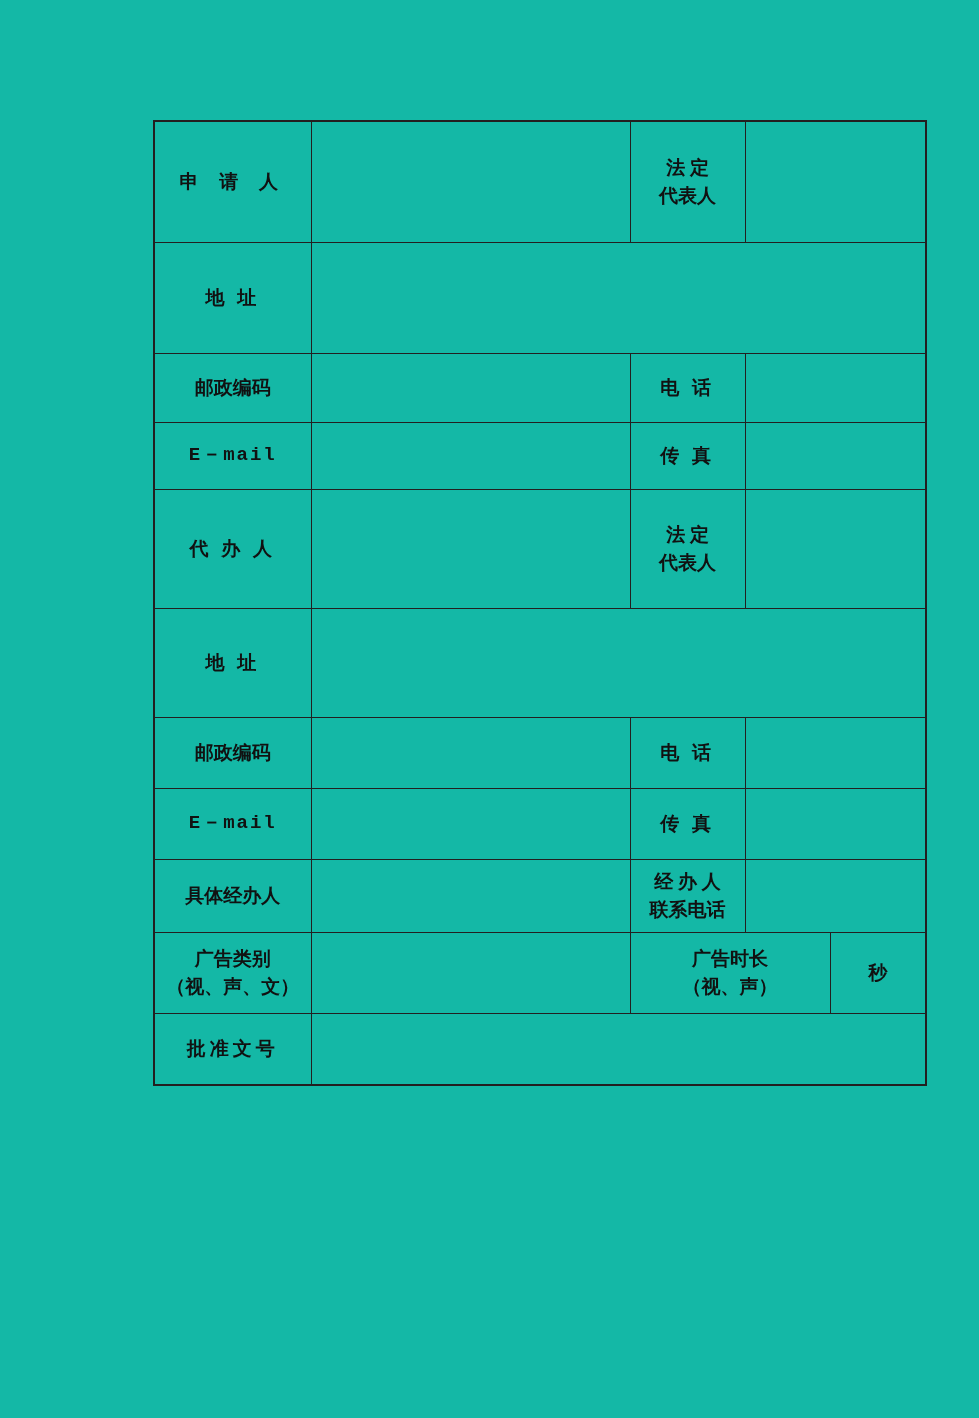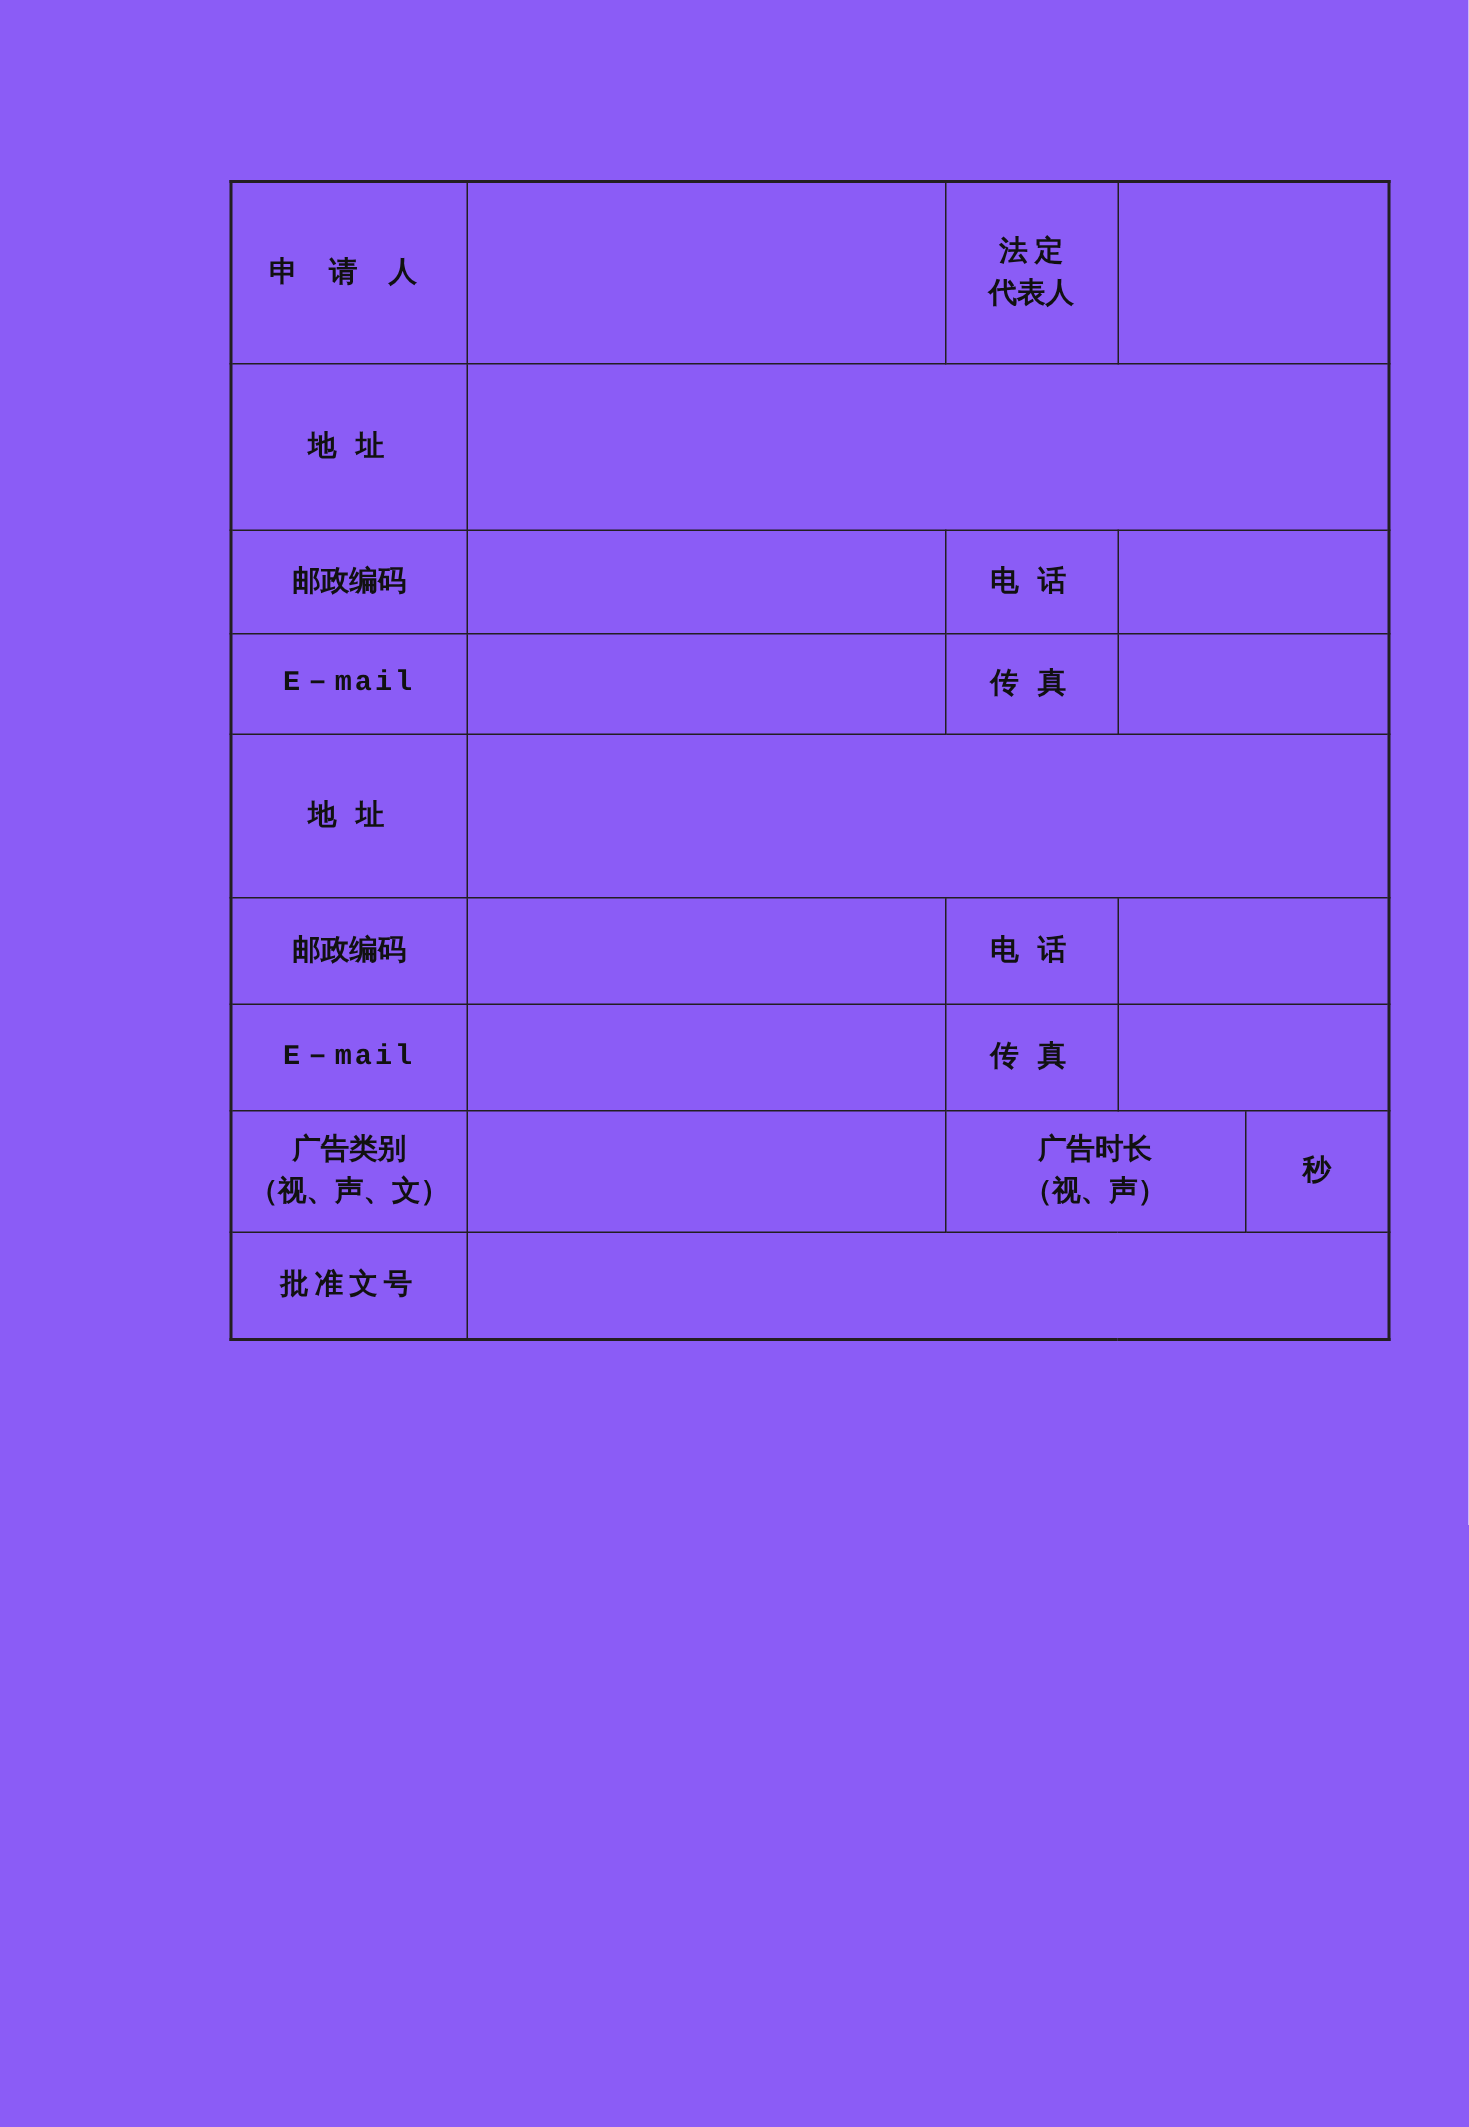--- a/index.html
+++ b/index.html
@@ -13,21 +13,21 @@
     font-family: "Liberation Serif", serif;
     color: #000000;
     position: relative;
   }
   .page {
     position: absolute;
     left: 0;
     top: 0;
     width: 979px;
     height: 1418px;
-    background: #8b5cf6;
+    background: #14b8a6;
   }
   .form-wrap {
     position: absolute;
     left: 153px;
     top: 120px;
     width: 772px;
   }
   table.form {
     border-collapse: collapse;
     table-layout: fixed;
@@ -124,20 +124,35 @@
             <span class="lbl"></span>
           </td>
           <td class="thick-bottom">
             <span class="lbl sp3">传  真</span>
           </td>
           <td colspan="2" class="thick-bottom">
             <span class="lbl"></span>
           </td>
         </tr>
 
+        <tr>
+          <td style="height:118px">
+            <span class="lbl sp3">代 办 人</span>
+          </td>
+          <td colspan="2">
+            <span class="lbl"></span>
+          </td>
+          <td>
+            <span class="lbl two-line">法  定</span>
+            <span class="lbl two-line">代表人</span>
+          </td>
+          <td colspan="2">
+            <span class="lbl"></span>
+          </td>
+        </tr>
 
         <tr>
           <td style="height:108px">
             <span class="lbl sp3">地      址</span>
           </td>
           <td colspan="5">
             <span class="lbl"></span>
           </td>
         </tr>
 
@@ -164,20 +179,35 @@
             <span class="lbl"></span>
           </td>
           <td>
             <span class="lbl sp3">传  真</span>
           </td>
           <td colspan="2">
             <span class="lbl"></span>
           </td>
         </tr>
 
+        <tr>
+          <td style="height:72px">
+            <span class="lbl">具体经办人</span>
+          </td>
+          <td colspan="2">
+            <span class="lbl"></span>
+          </td>
+          <td>
+            <span class="lbl two-line">经 办 人</span>
+            <span class="lbl two-line">联系电话</span>
+          </td>
+          <td colspan="2">
+            <span class="lbl"></span>
+          </td>
+        </tr>
 
 
 
         <tr>
           <td style="height:80px">
             <span class="lbl two-line">广告类别</span>
             <span class="lbl two-line">（视、声、文）</span>
           </td>
           <td colspan="2">
             <span class="lbl"></span>

